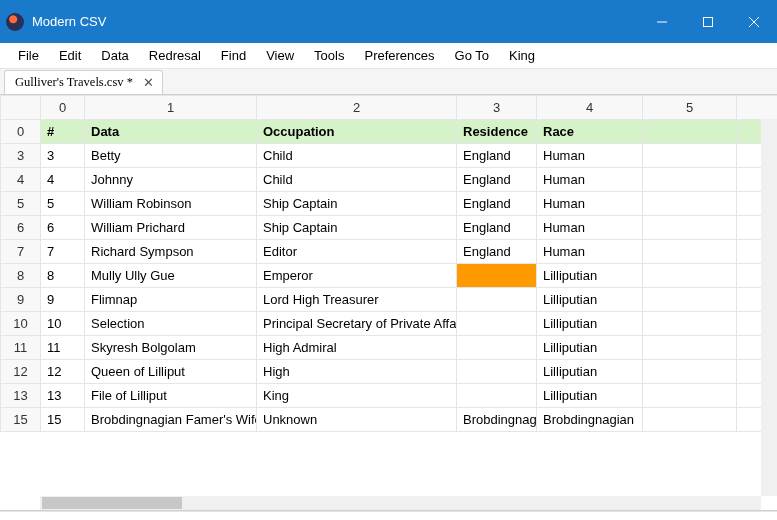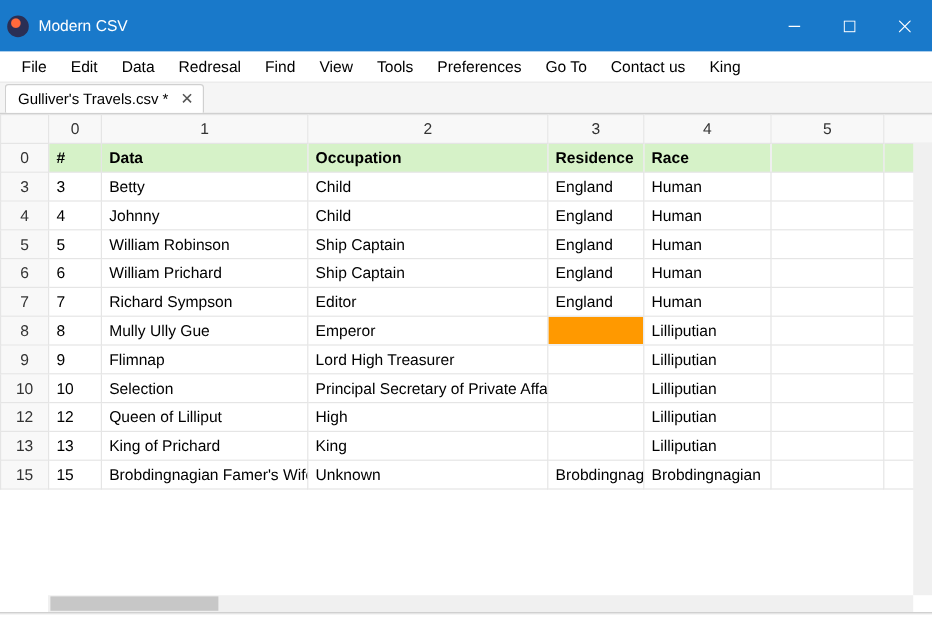--- a/index.html
+++ b/index.html
@@ -5,21 +5,21 @@
   * { box-sizing: border-box; margin: 0; padding: 0; }
   html, body { width: 777px; height: 520px; font-family: "Segoe UI", Tahoma, sans-serif; font-size: 13px; background: #fff; overflow: hidden; }
   .titlebar { height: 43px; background: #1979ca; color: #fff; display: flex; align-items: center; padding-left: 6px; }
   .titlebar .logo { width: 18px; height: 18px; border-radius: 50%; background: radial-gradient(circle at 40% 35%, #ff6a3c 0 22%, #2a2f55 28% 100%); margin-right: 8px; display:inline-block; }
   .titlebar .title { flex: 1; font-size: 13px; }
   .winbtns { display: flex; height: 100%; }
   .winbtn { width: 46px; display:flex; align-items:center; justify-content:center; font-size: 14px; }
   .winbtn svg { stroke:#fff; stroke-width:1; fill:none; }
   .menubar { height: 26px; background: #fff; display:flex; align-items:center; padding: 0 8px; border-bottom: 1px solid #e5e5e5; }
   .menuitem { padding: 3px 10px; cursor: default; }
-  .tabbar { height: 26px; background: #f5f5f5; display:flex; align-items:flex-end; border-bottom: 1px solid #d0d0d0; padding-left: 4px; }
+  .tabbar { height: 26px; background: #f5f5f5; display:flex; align-items:flex-end; border-bottom: 1px solid #d0d0d0; padding-left: 4px; font-family: Liberation Serif, serif; }
   .tab { height: 24px; background: #fff; border: 1px solid #d0d0d0; border-bottom: none; border-radius: 3px 3px 0 0; display:flex; align-items:center; padding: 0 6px 0 10px; font-size: 12.5px; gap: 8px; }
   .tab .closex { font-size: 13px; color:#555; padding:0 2px; }
   .gridwrap { position: relative; height: calc(520px - 30px - 26px - 26px - 22px); overflow: hidden; border-bottom: 1px solid #d0d0d0; }
   table { border-collapse: collapse; table-layout: fixed; width: 100%; }
   th, td { border: 1px solid #e5e5e5; height: 24px; padding: 0 6px; text-align: left; overflow: hidden; white-space: nowrap; font-weight: normal; font-size: 13px; }
   th { background: #f8f8f8; text-align: center; color: #333; }
   th.corner { background: #f8f8f8; }
   td.rowhdr { background: #f8f8f8; text-align: center; color: #333; }
   tr.headerrow td.cell { background: #d6f2c8; font-weight: bold; }
   tr.headerrow td.rowhdr { background: #f8f8f8; font-weight: normal; }
@@ -66,21 +66,20 @@
 <div class="menubar" id="menubar">
     <div class="menuitem">File</div>
     <div class="menuitem">Edit</div>
     <div class="menuitem">Data</div>
     <div class="menuitem">Redresal</div>
     <div class="menuitem">Find</div>
     <div class="menuitem">View</div>
     <div class="menuitem">Tools</div>
     <div class="menuitem">Preferences</div>
     <div class="menuitem">Go To</div>
-    <div class="menuitem">Contact us</div>
     <div class="menuitem">King</div>
   </div>
 
 <div class="tabbar">
   <div class="tab">
     <span>Gulliver's Travels.csv *</span>
     <span class="closex">✕</span>
   </div>
 </div>
 
@@ -193,33 +192,43 @@
           <td class="rowhdr">10</td>
           <td class="cell">10</td>
           <td class="cell">Selection</td>
           <td class="cell">Principal Secretary of Private Affairs</td>
           <td class="cell"></td>
           <td class="cell">Lilliputian</td>
           <td class="cell"></td>
           <td class="cell"></td>
         </tr>
         <tr>
+          <td class="rowhdr">11</td>
+          <td class="cell">11</td>
+          <td class="cell">Skyresh Bolgolam</td>
+          <td class="cell">High Admiral</td>
+          <td class="cell"></td>
+          <td class="cell">Lilliputian</td>
+          <td class="cell"></td>
+          <td class="cell"></td>
+        </tr>
+        <tr>
           <td class="rowhdr">12</td>
           <td class="cell">12</td>
           <td class="cell">Queen of Lilliput</td>
           <td class="cell">High</td>
           <td class="cell"></td>
           <td class="cell">Lilliputian</td>
           <td class="cell"></td>
           <td class="cell"></td>
         </tr>
         <tr>
           <td class="rowhdr">13</td>
           <td class="cell">13</td>
-          <td class="cell">King of Prichard</td>
+          <td class="cell">File of Lilliput</td>
           <td class="cell">King</td>
           <td class="cell"></td>
           <td class="cell">Lilliputian</td>
           <td class="cell"></td>
           <td class="cell"></td>
         </tr>
         <tr>
           <td class="rowhdr">15</td>
           <td class="cell">15</td>
           <td class="cell">Brobdingnagian Famer's Wife</td>

